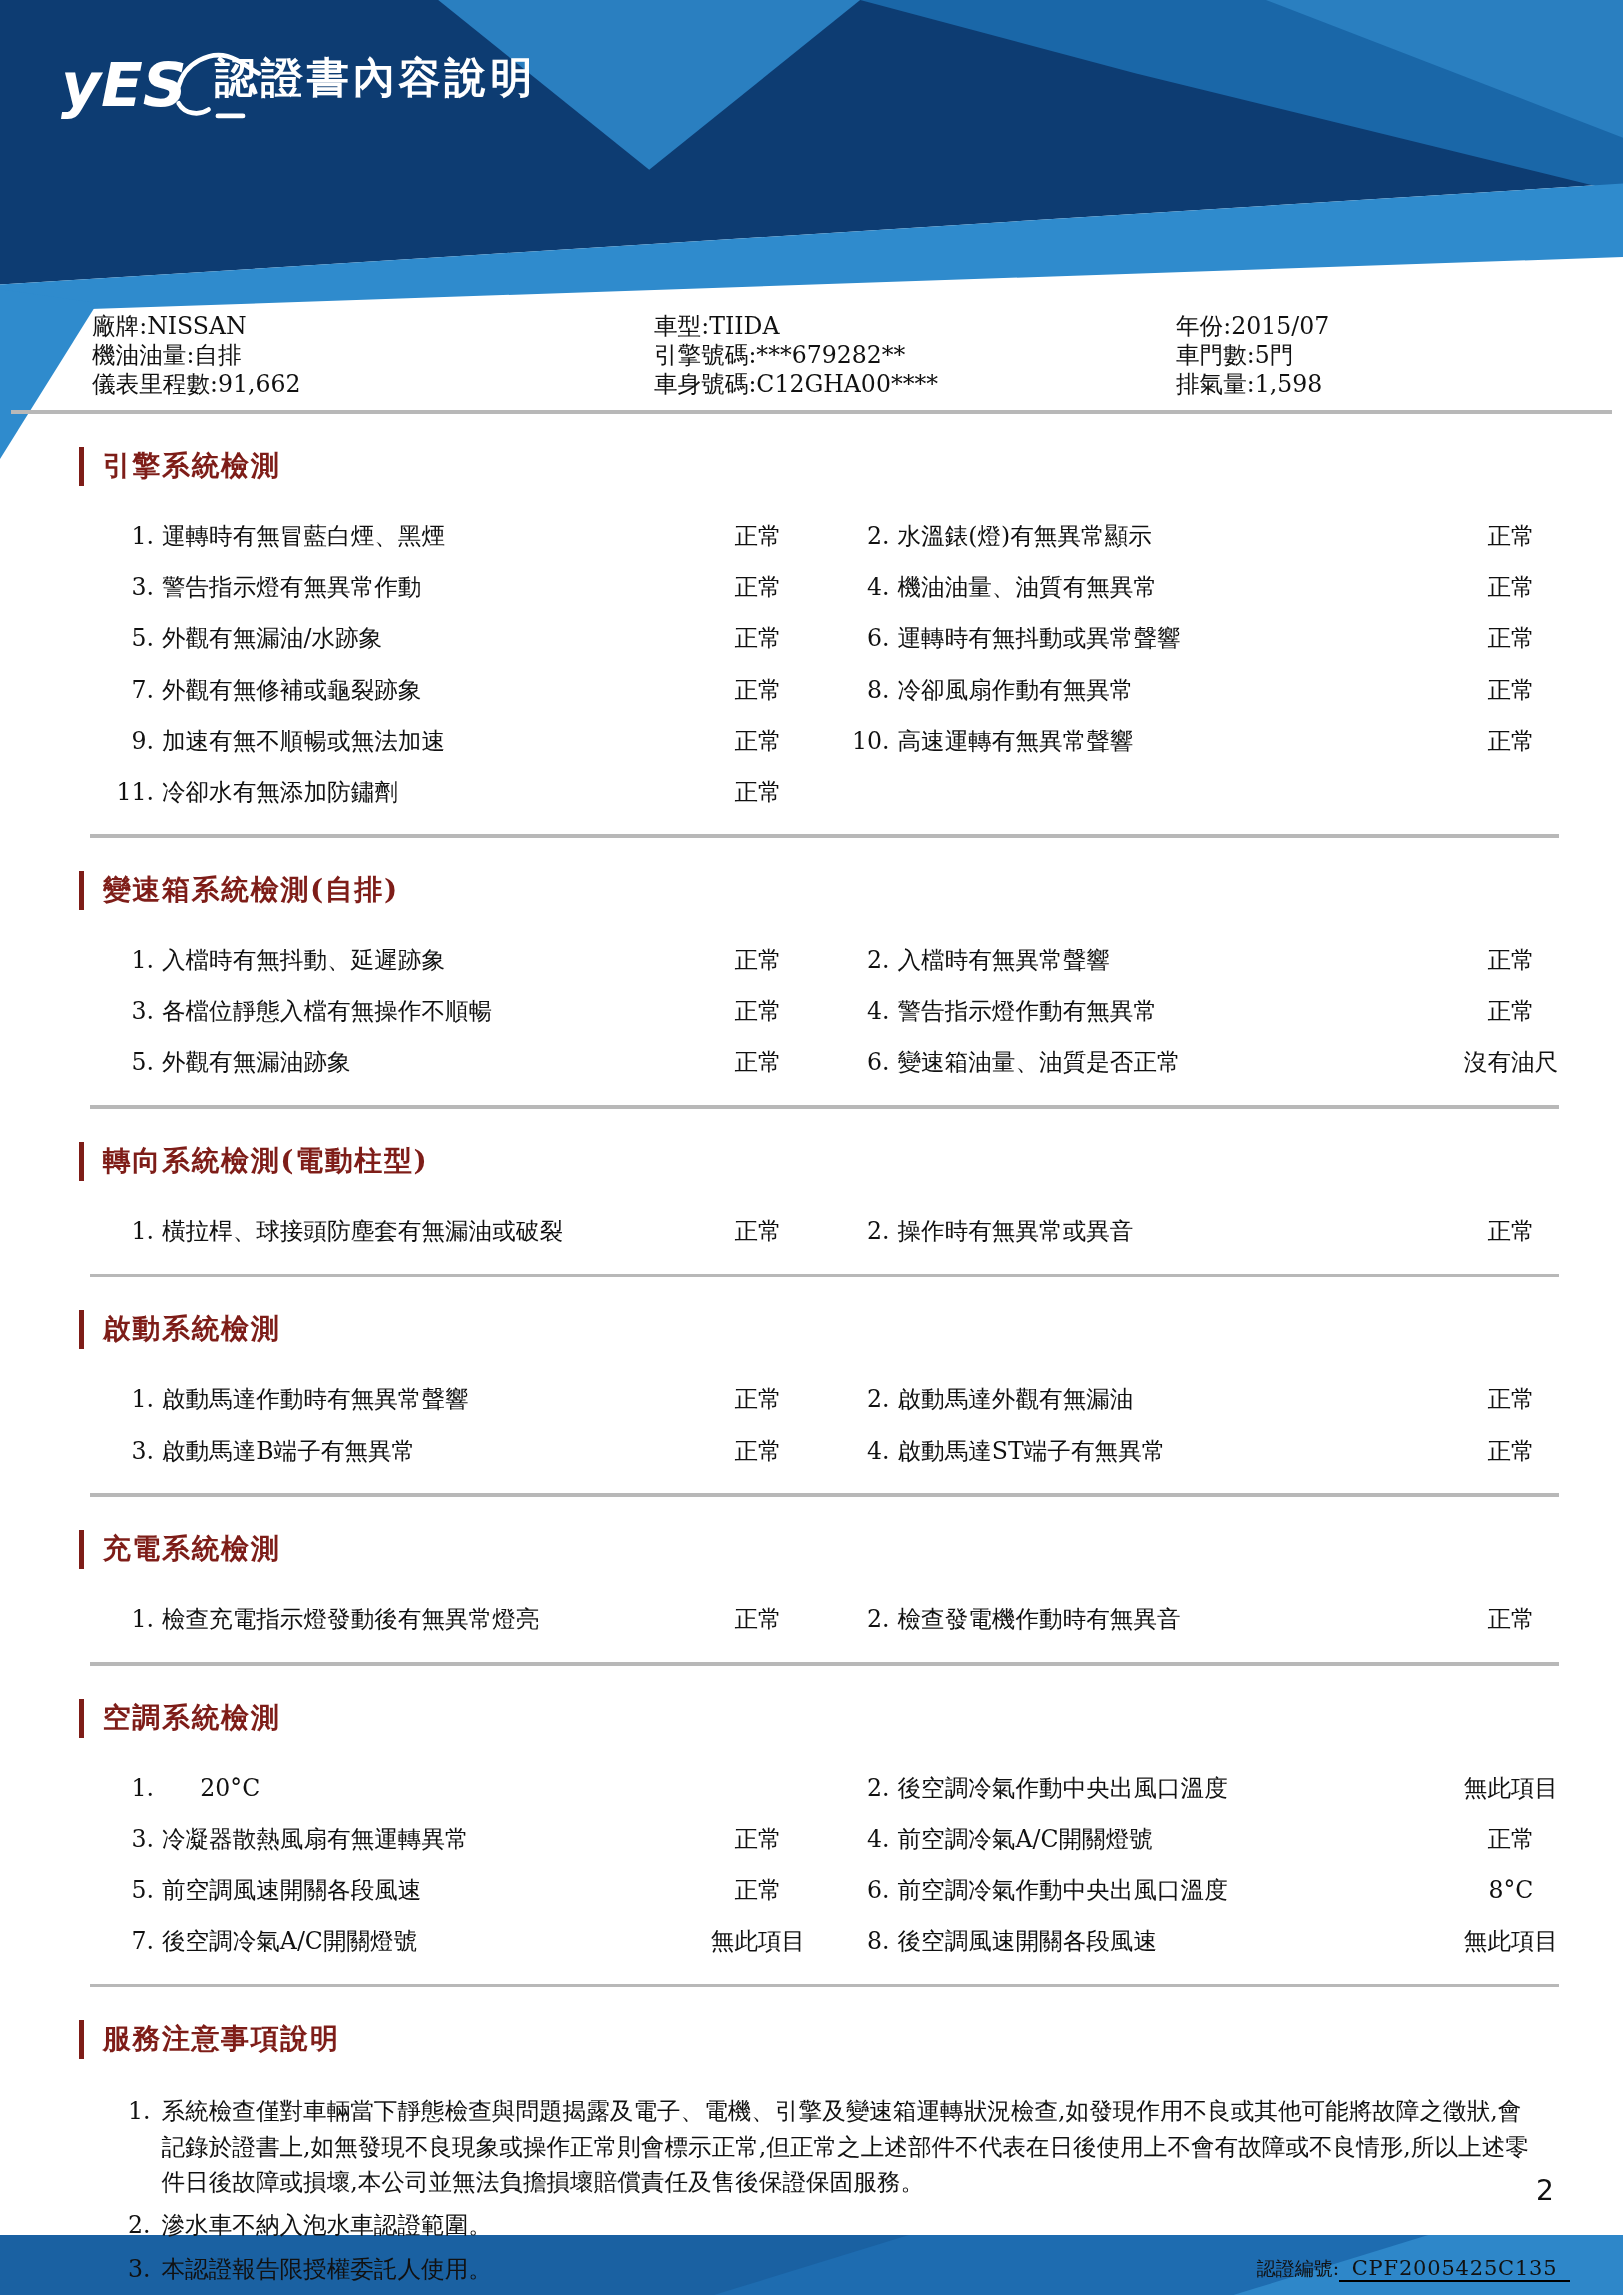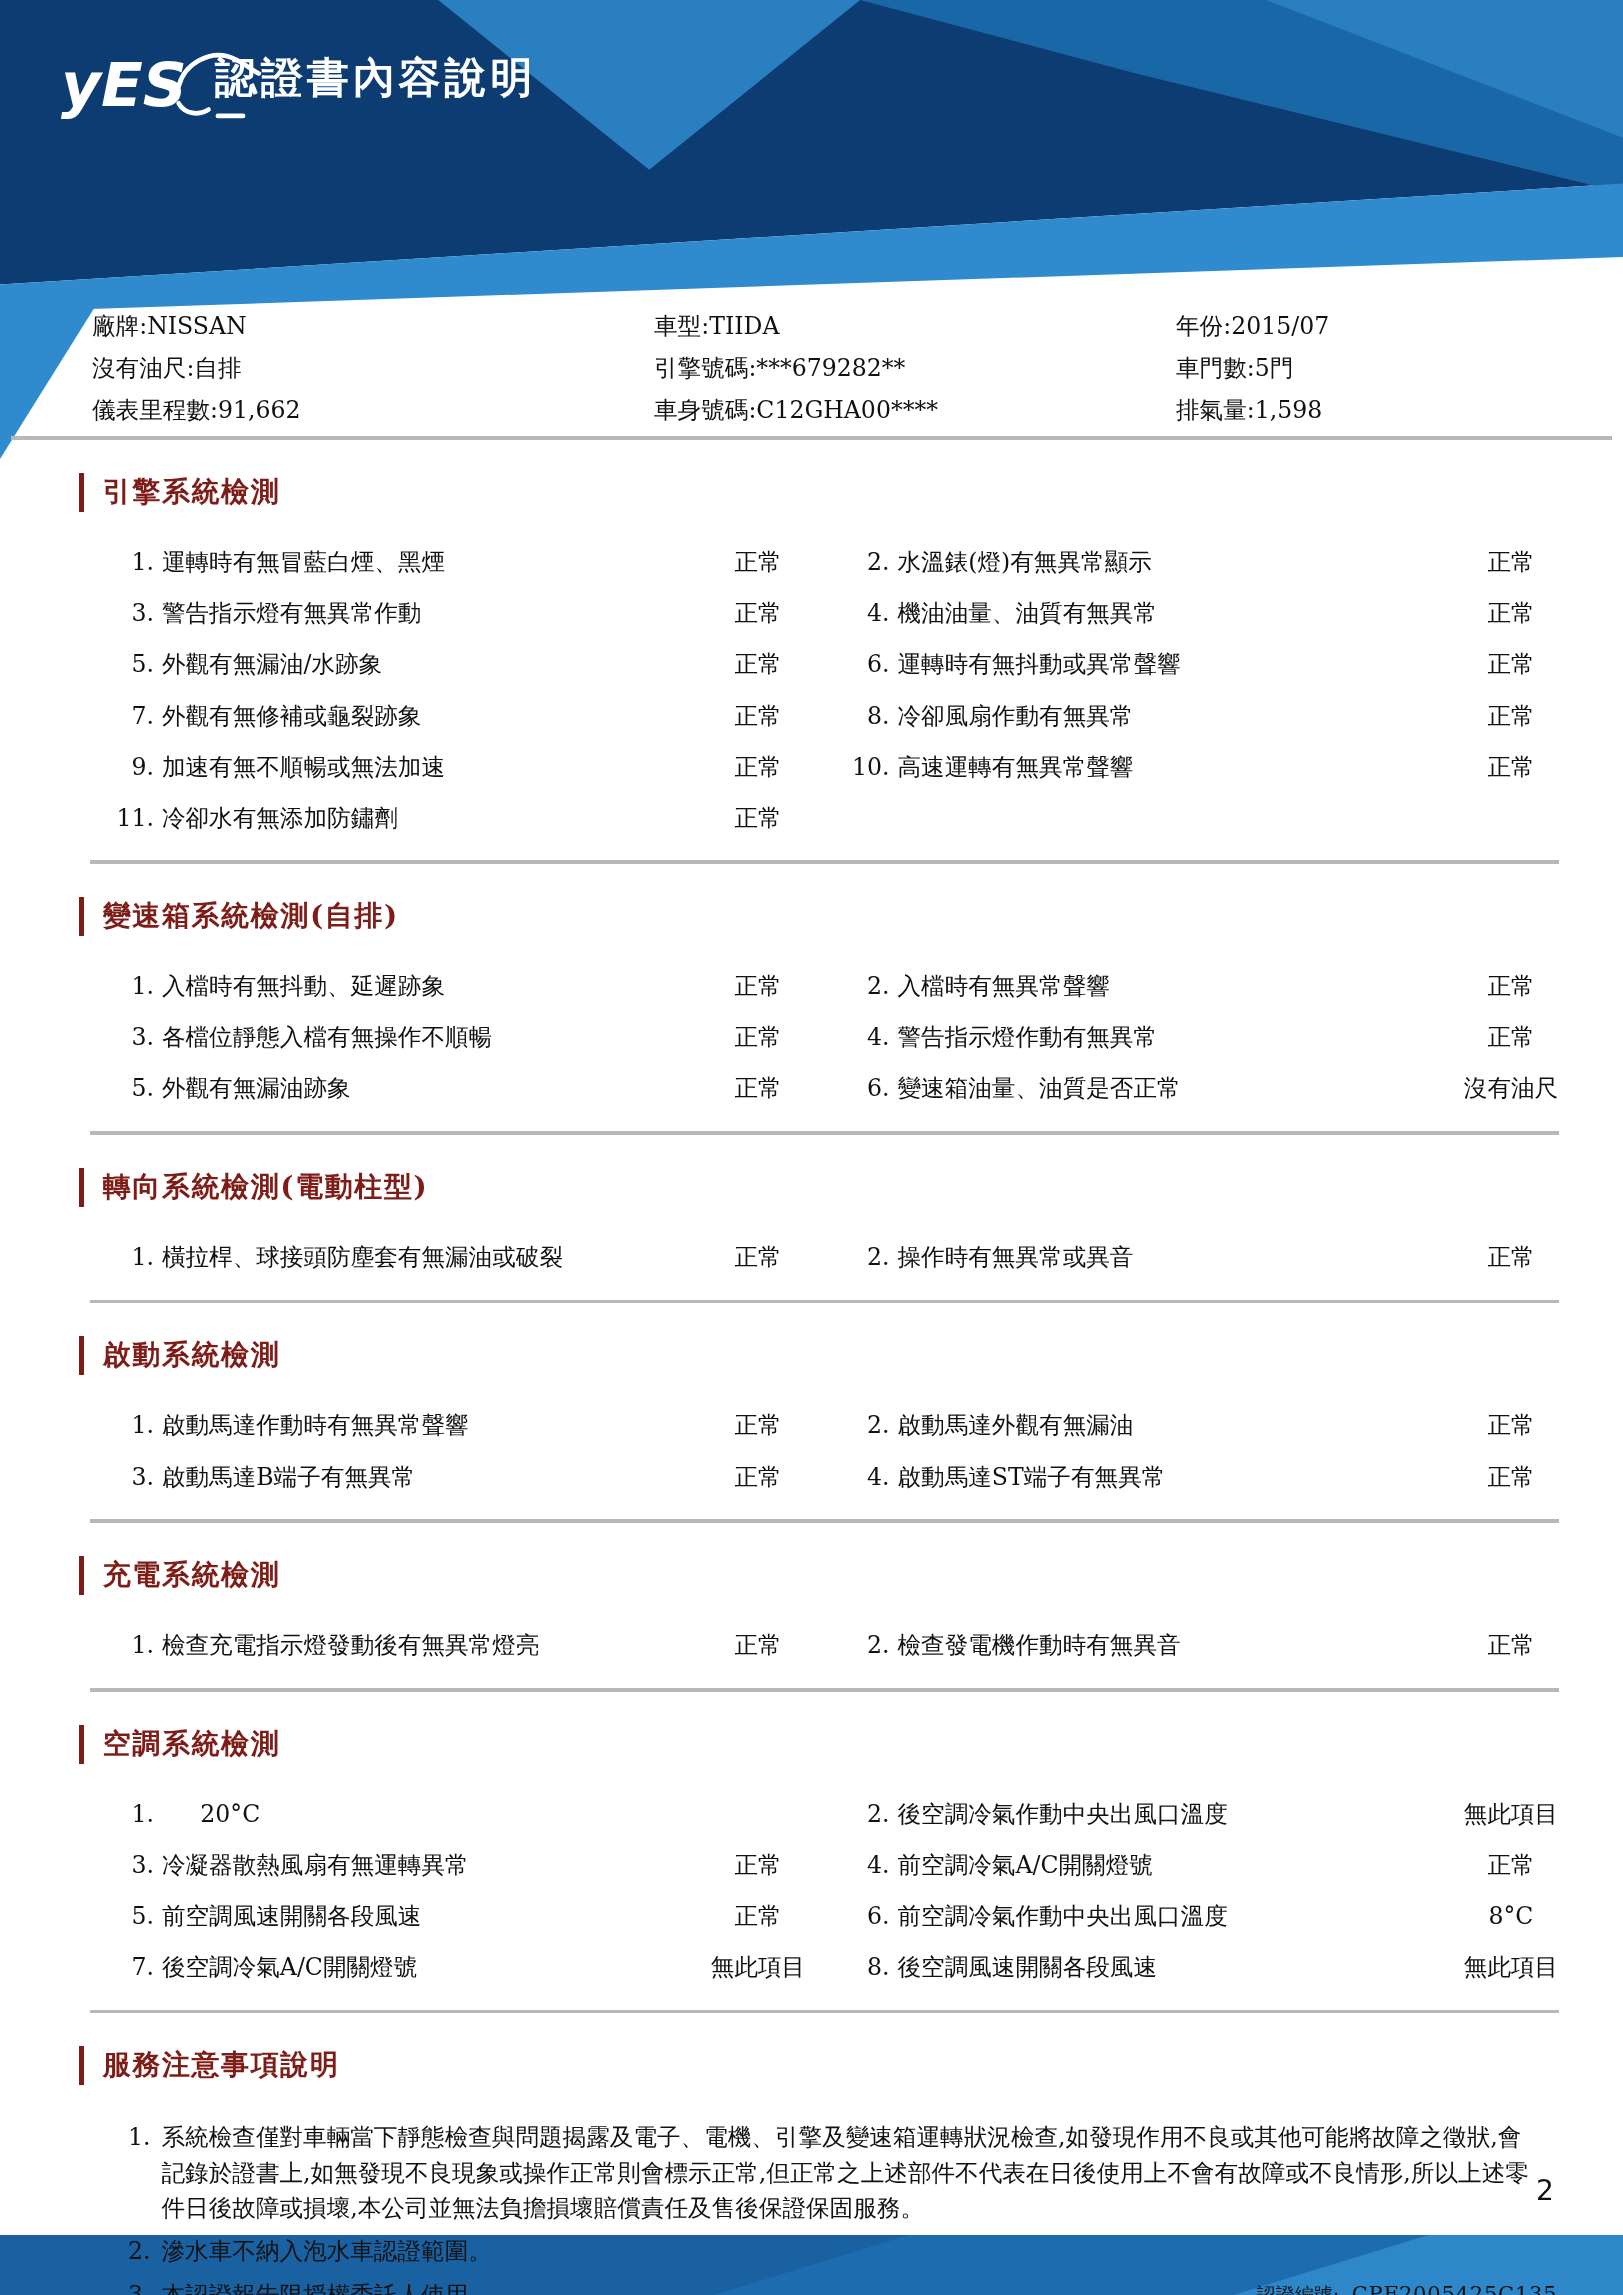--- a/index.html
+++ b/index.html
@@ -19,21 +19,21 @@
   .hdr-title{
     position:absolute;left:215px;top:50px;z-index:2;color:#fff;
     font-family:"DejaVu Sans","Liberation Sans",sans-serif;
     font-size:42px;font-weight:bold;letter-spacing:3.9px;
   }
   .logo{position:absolute;left:61px;top:28px;z-index:2;}
   
   .content{position:relative;z-index:1;padding-top:314px;}
   .vinfo{
     display:grid;grid-template-columns:562px 522px auto;
-    padding-left:92px;padding-right:47px;row-gap:16px;
+    padding-left:92px;padding-right:47px;row-gap:3px;
     font-size:23.6px;line-height:1.1;
   }
   .divider{height:3.9px;background:#b8b8b8;margin:12.6px 11px 0 11px;}
   .sec{padding:0 53px 0 79px;}
   .sec-title{
     display:flex;align-items:flex-start;color:#7e1d18;
     font-size:28px;font-weight:bold;margin:33px 0 35px 0;letter-spacing:1.6px;
   }
   .sec-bar{width:4.7px;height:39px;background:#7e1d18;margin-right:19px;flex:0 0 auto;}
   .items{
@@ -87,21 +87,21 @@
   </svg>
   <div class="hdr-title">認證書內容說明</div>
 </div>
 
 <div class="content">
 
   <div class="vinfo">
     <div class="cell"><span>廠牌:</span><span>NISSAN</span></div>
     <div class="cell"><span>車型:</span><span>TIIDA</span></div>
     <div class="cell"><span>年份:</span><span>2015/07</span></div>
-    <div class="cell"><span>沒有油尺:</span><span>自排</span></div>
+    <div class="cell"><span>機油油量:</span><span>自排</span></div>
     <div class="cell"><span>引擎號碼:</span><span>***679282**</span></div>
     <div class="cell"><span>車門數:</span><span>5門</span></div>
     <div class="cell"><span>儀表里程數:</span><span>91,662</span></div>
     <div class="cell"><span>車身號碼:</span><span>C12GHA00****</span></div>
     <div class="cell"><span>排氣量:</span><span>1,598</span></div>
   </div>
   <div class="divider"></div>
 
   <div class="sec">
     <div class="sec-title">

